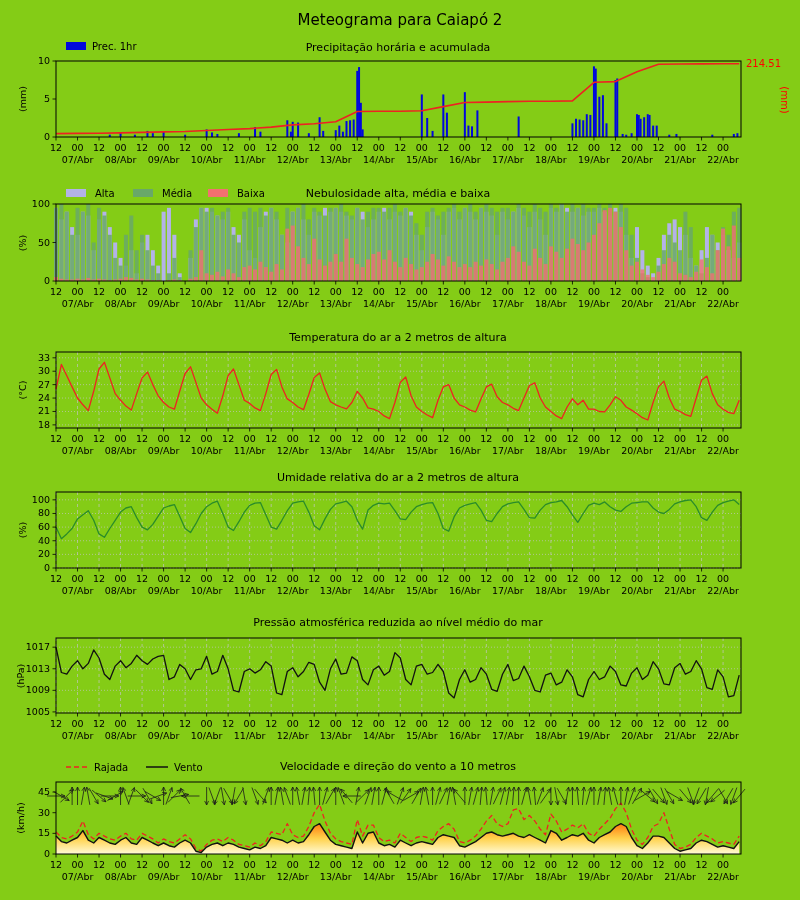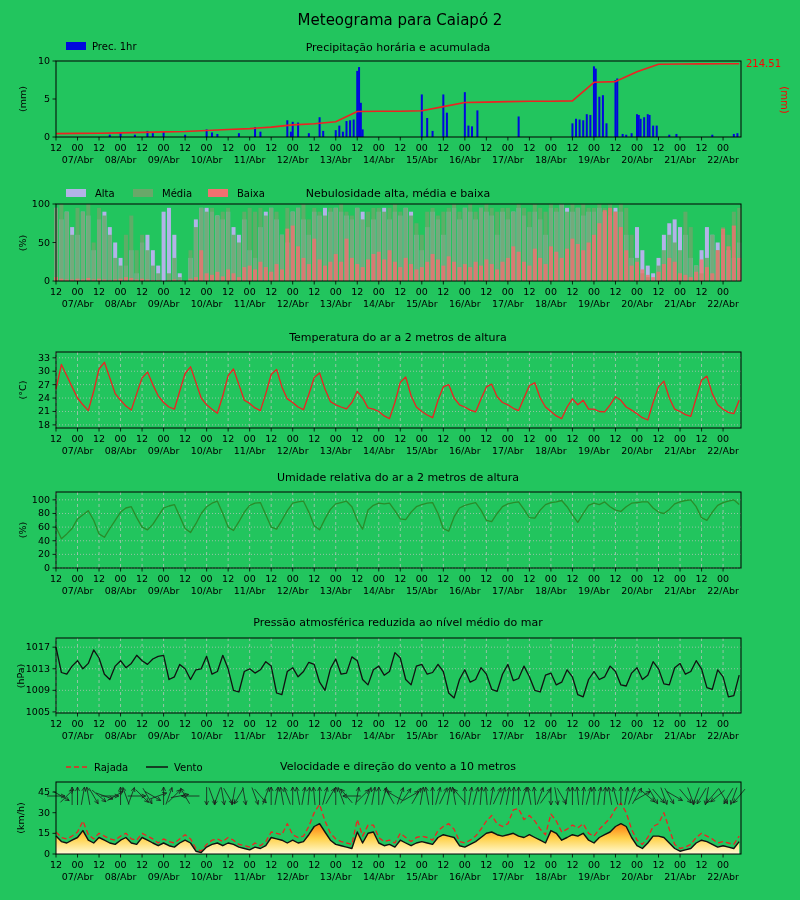--- a/index.html
+++ b/index.html
@@ -1,16 +1,16 @@
 <!DOCTYPE html>
 <html><head>
 <meta charset="utf-8">
 <style>
   html,body{margin:0;padding:0;background:#fff;}
-  .fig{position:relative;width:800px;height:900px;background:#22c55e;}
+  .fig{position:relative;width:800px;height:900px;background:#84cc16;}
   svg{display:block;}
   text{font-family:"DejaVu Sans","Liberation Sans",sans-serif;fill:#000;}
   .t-main{font-size:15px;text-anchor:middle;}
   .t-chart{font-size:11px;text-anchor:middle;}
   .t-tick{font-size:9.5px;text-anchor:middle;}
   .t-ytick{font-size:9.5px;text-anchor:end;}
   .t-lab{font-size:9.5px;text-anchor:middle;}
   .t-leg{font-size:10px;}
   .t-red{fill:#ff0000;font-size:10px;}
 </style>

